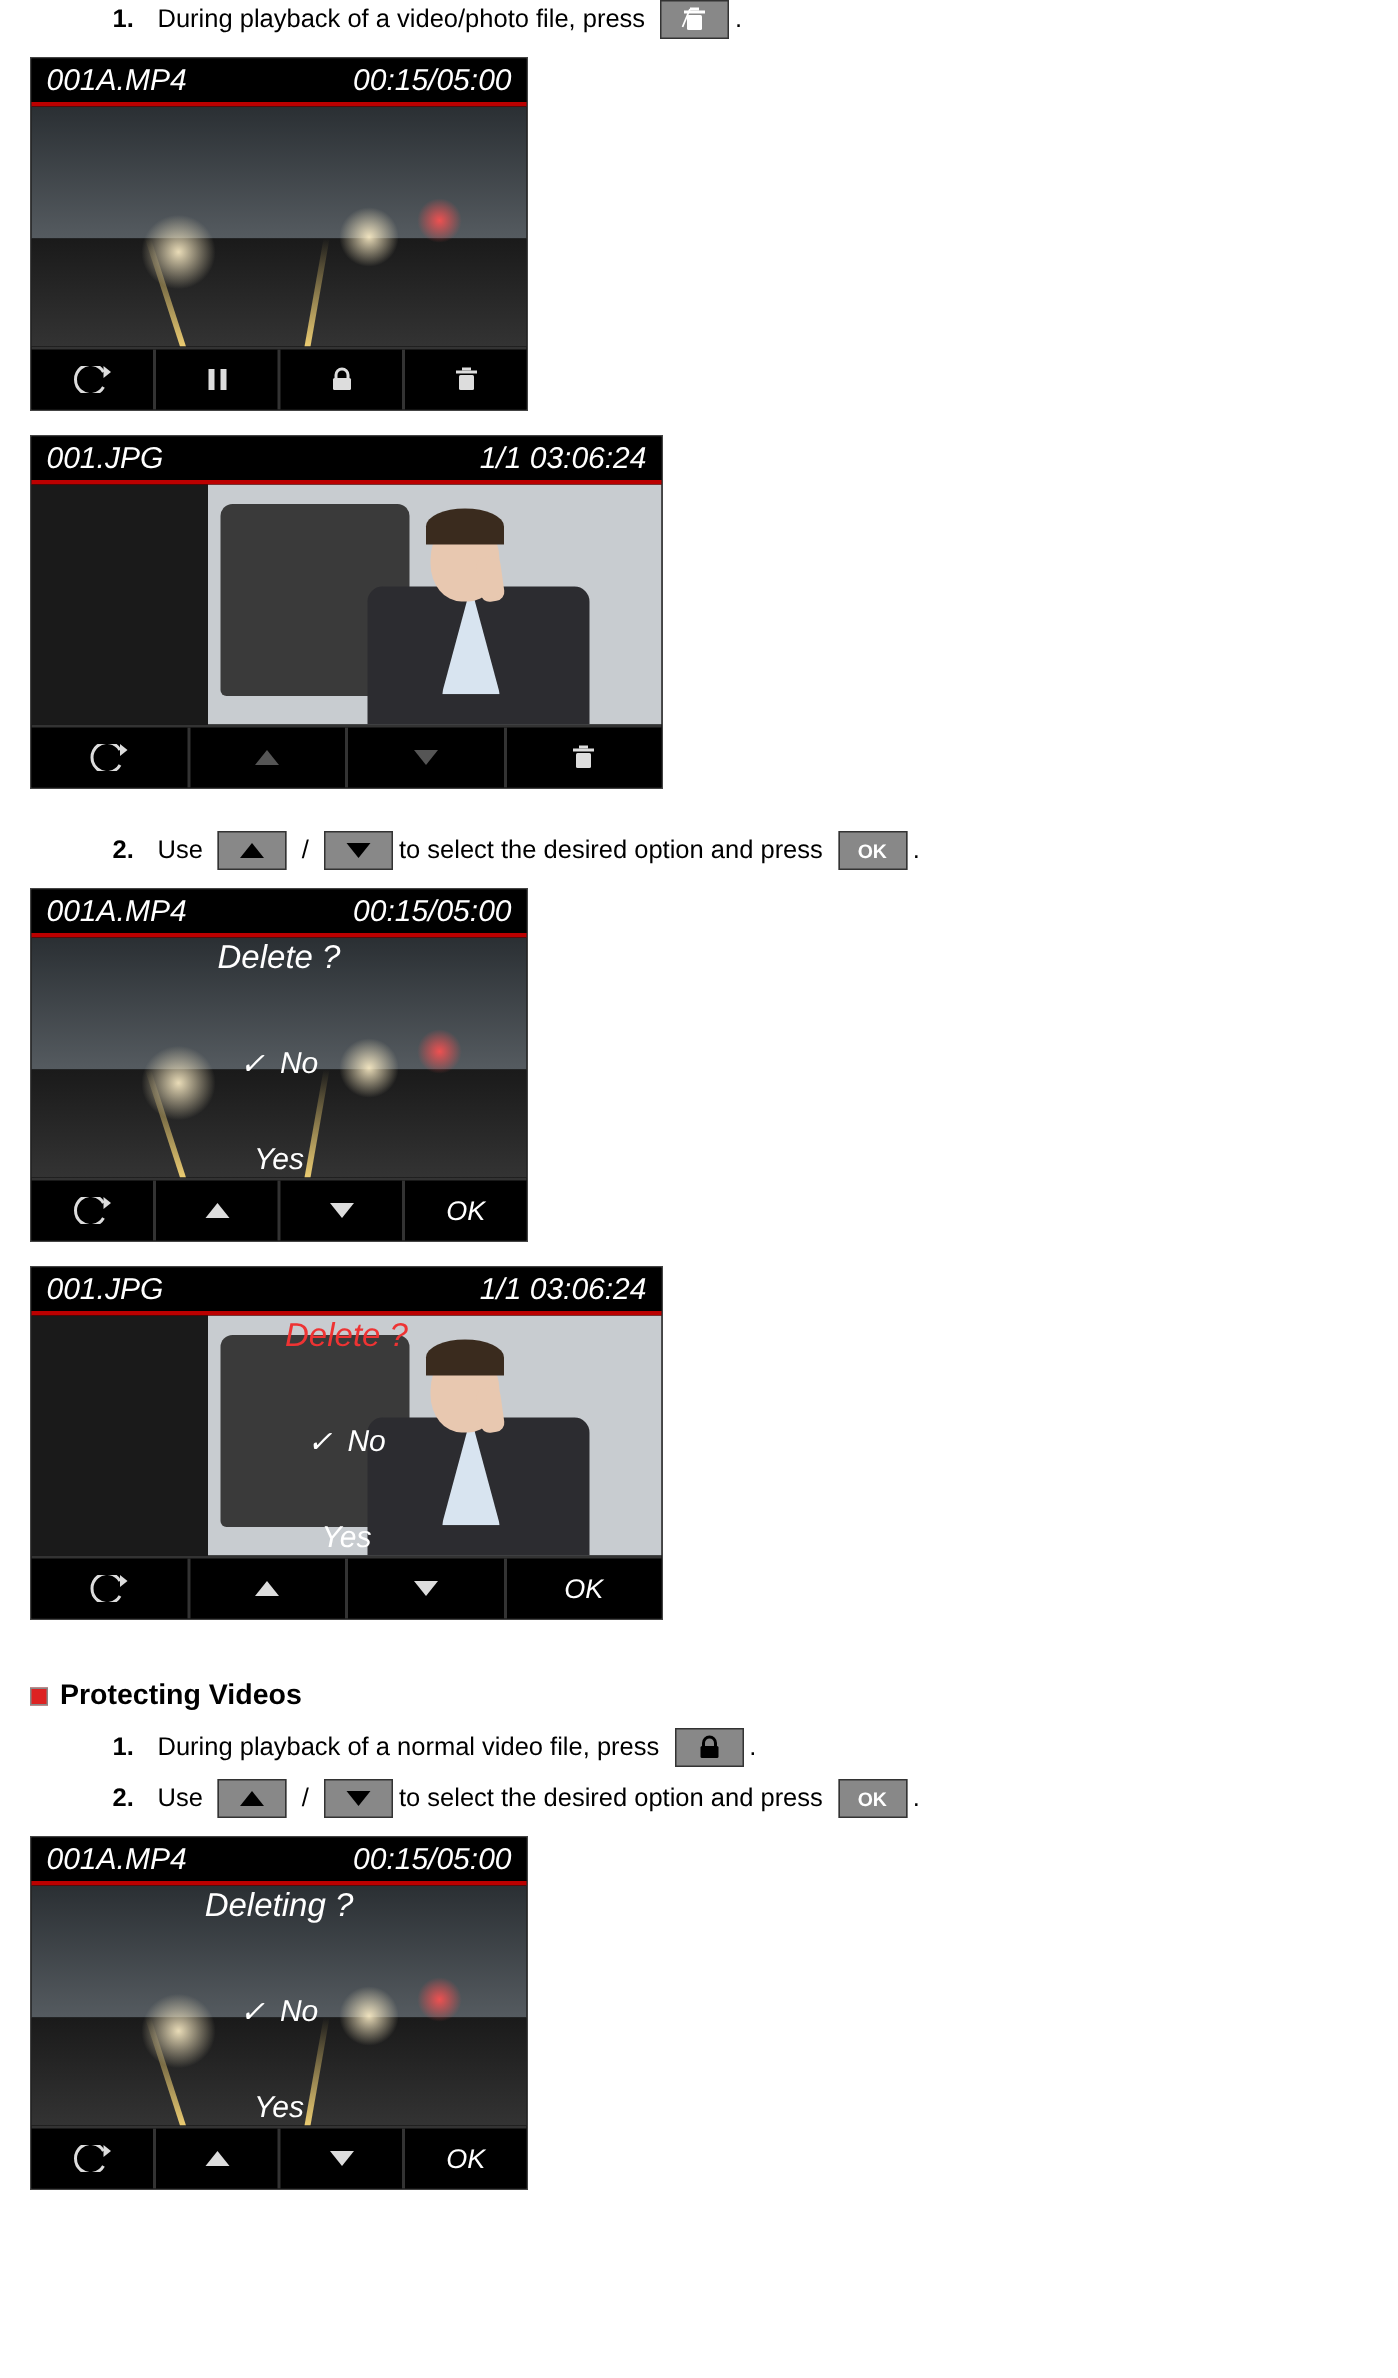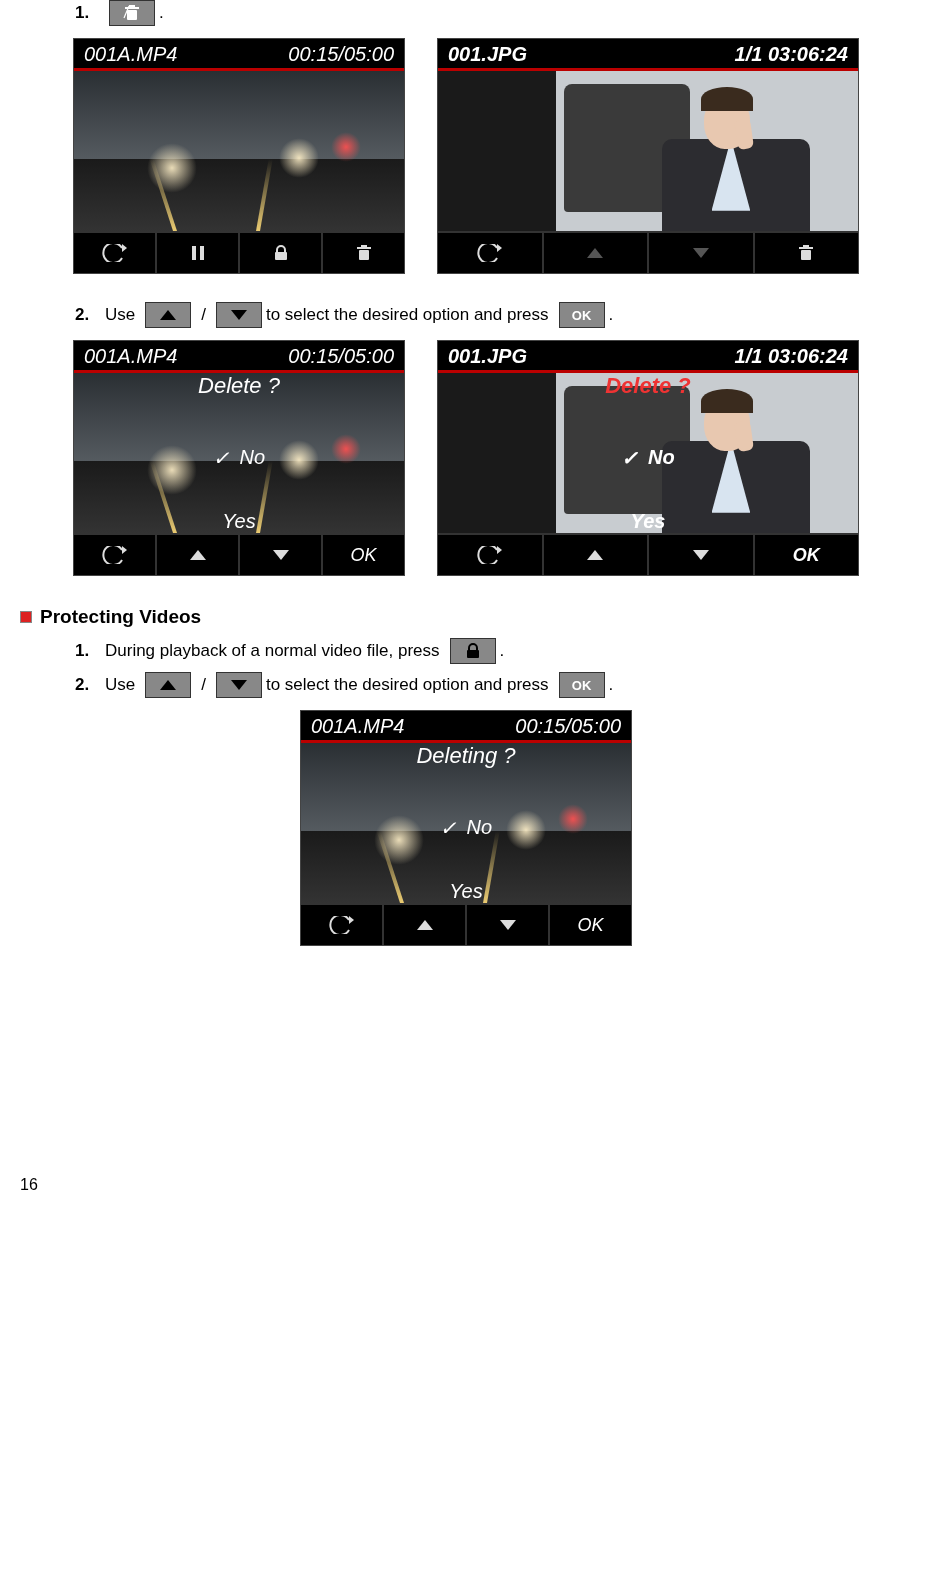--- a/index.html
+++ b/index.html
@@ -60,32 +60,33 @@
     background: #888;
     color: #fff;
     font-size: 13px;
     font-weight: bold;
   }
   .inline-icon.trash { background: #888; }
   .inline-icon.lock  { background: #888; }
   .screens-row {
     display: flex;
     justify-content: center;
-    gap: 32px;
+    gap: 16px;
     margin: 12px 0 28px 0;
+    flex-direction: column;
   }
   .screens-row.single { justify-content: center; }
   .device-screen {
     width: 330px;
     background: #000;
     color: #fff;
     position: relative;
     border: 1px solid #444;
   }
-  .device-screen.wide-right { width: 420px; font-weight: bold; }
+  .device-screen.wide-right { width: 420px; }
   .ds-header {
     display: flex;
     justify-content: space-between;
     font-size: 20px;
     font-style: italic;
     padding: 4px 10px 2px 10px;
     background: #000;
     font-family: Arial, sans-serif;
   }
   .ds-redline {
@@ -231,20 +232,21 @@
   .sep { margin: 0 6px; }
 </style>
 </head>
 <body>
 
 <div class="page">
 
 
   <div class="step-row">
     <span class="step-num">1.</span>
+    <span class="step-text">During playback of a video/photo file, press </span>
     <span class="inline-icon trash">
       <svg width="22" height="18" viewBox="0 0 22 18">
           <g fill="#fff">
             <rect x="6" y="6" width="10" height="10" rx="1"></rect>
             <rect x="4" y="3" width="14" height="2"></rect>
             <rect x="8" y="1" width="6" height="2"></rect>
           </g>
           <line x1="3" y1="14" x2="8" y2="2" stroke="#fff" stroke-width="1.2"></line>
         </svg>
     </span>
@@ -451,21 +453,21 @@
         <div class="cell">
             <svg width="20" height="16">
               <polygon points="2,3 18,3 10,13" fill="#ddd"></polygon>
             </svg>
           </div>
         <div class="cell ok-label">OK</div>
       </div>
     </div>
   </div>
 
-  <div class="section-header" style="margin-top:30px">
+  <div class="section-header" style="margin-top:40px">
     <div class="red-bullet"></div>
     <div class="section-title">Protecting Videos</div>
   </div>
 
   <div class="step-row">
     <span class="step-num">1.</span>
     <span class="step-text">During playback of a normal video file, press </span>
     <span class="inline-icon lock">
       <svg width="18" height="18">
           <rect x="3" y="8" width="12" height="8" rx="1" fill="#000"></rect>

